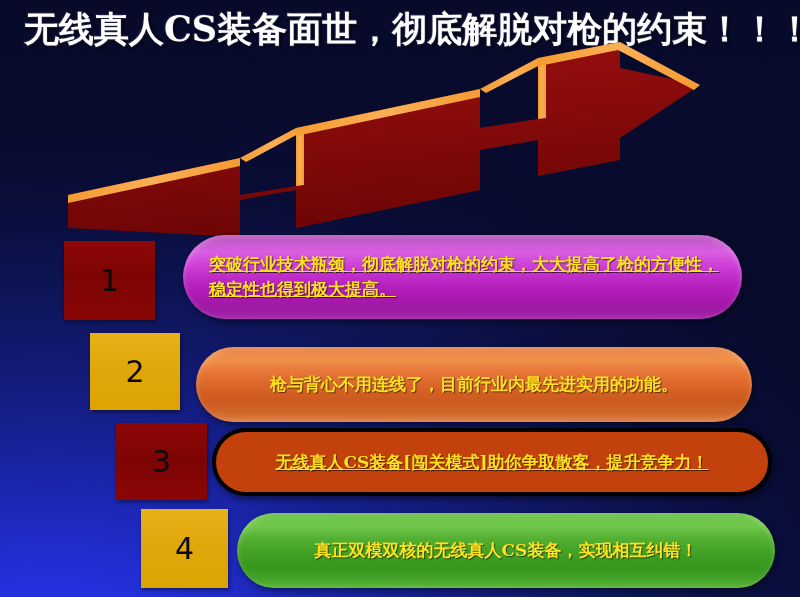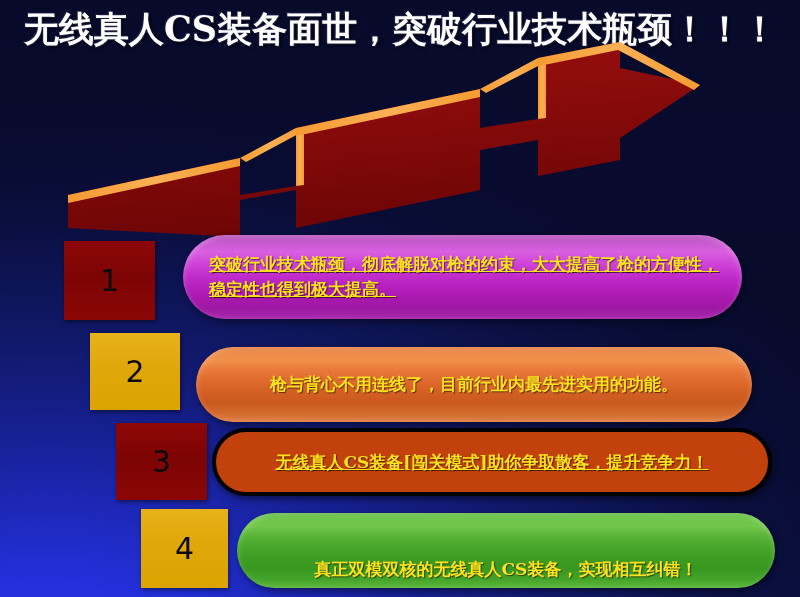--- a/index.html
+++ b/index.html
@@ -134,35 +134,34 @@
         #5eb93e 0%,
         #6ec64a 9%,
         #70c74c 18%,
         #57b235 32%,
         #47a62a 46%,
         #3d9c22 60%,
         #389720 74%,
         #44a329 88%,
         #5cb83c 100%);
     box-shadow:inset 0 2px 6px rgba(255,255,255,0.25), 2px 3px 7px rgba(0,0,0,0.45);
-    align-items:flex-end;
   }
   .pill-1 .ptext{white-space:normal;}
   .ptext{display:block;white-space:nowrap;}
 </style>
 </head>
 <body>
 
 <div class="slide">
 
   <div class="bg-base"></div>
   <div class="bg-glow"></div>
   <div class="bg-topfade"></div>
 
-  <div class="title">无线真人CS装备面世，突破行业技术瓶颈！！！</div>
+  <div class="title">无线真人CS装备面世，彻底解脱对枪的约束！！！</div>
 
   <div class="arrow-wrap">
     <svg width="800" height="205" viewBox="0 0 800 205">
       <defs>
         <linearGradient id="arrBody" x1="0" y1="0" x2="0.25" y2="1">
           <stop offset="0%" stop-color="#9c1010"></stop>
           <stop offset="45%" stop-color="#8a0b0b"></stop>
           <stop offset="100%" stop-color="#6e0505"></stop>
         </linearGradient>
         <linearGradient id="arrEdge" x1="0" y1="0" x2="1" y2="0">

